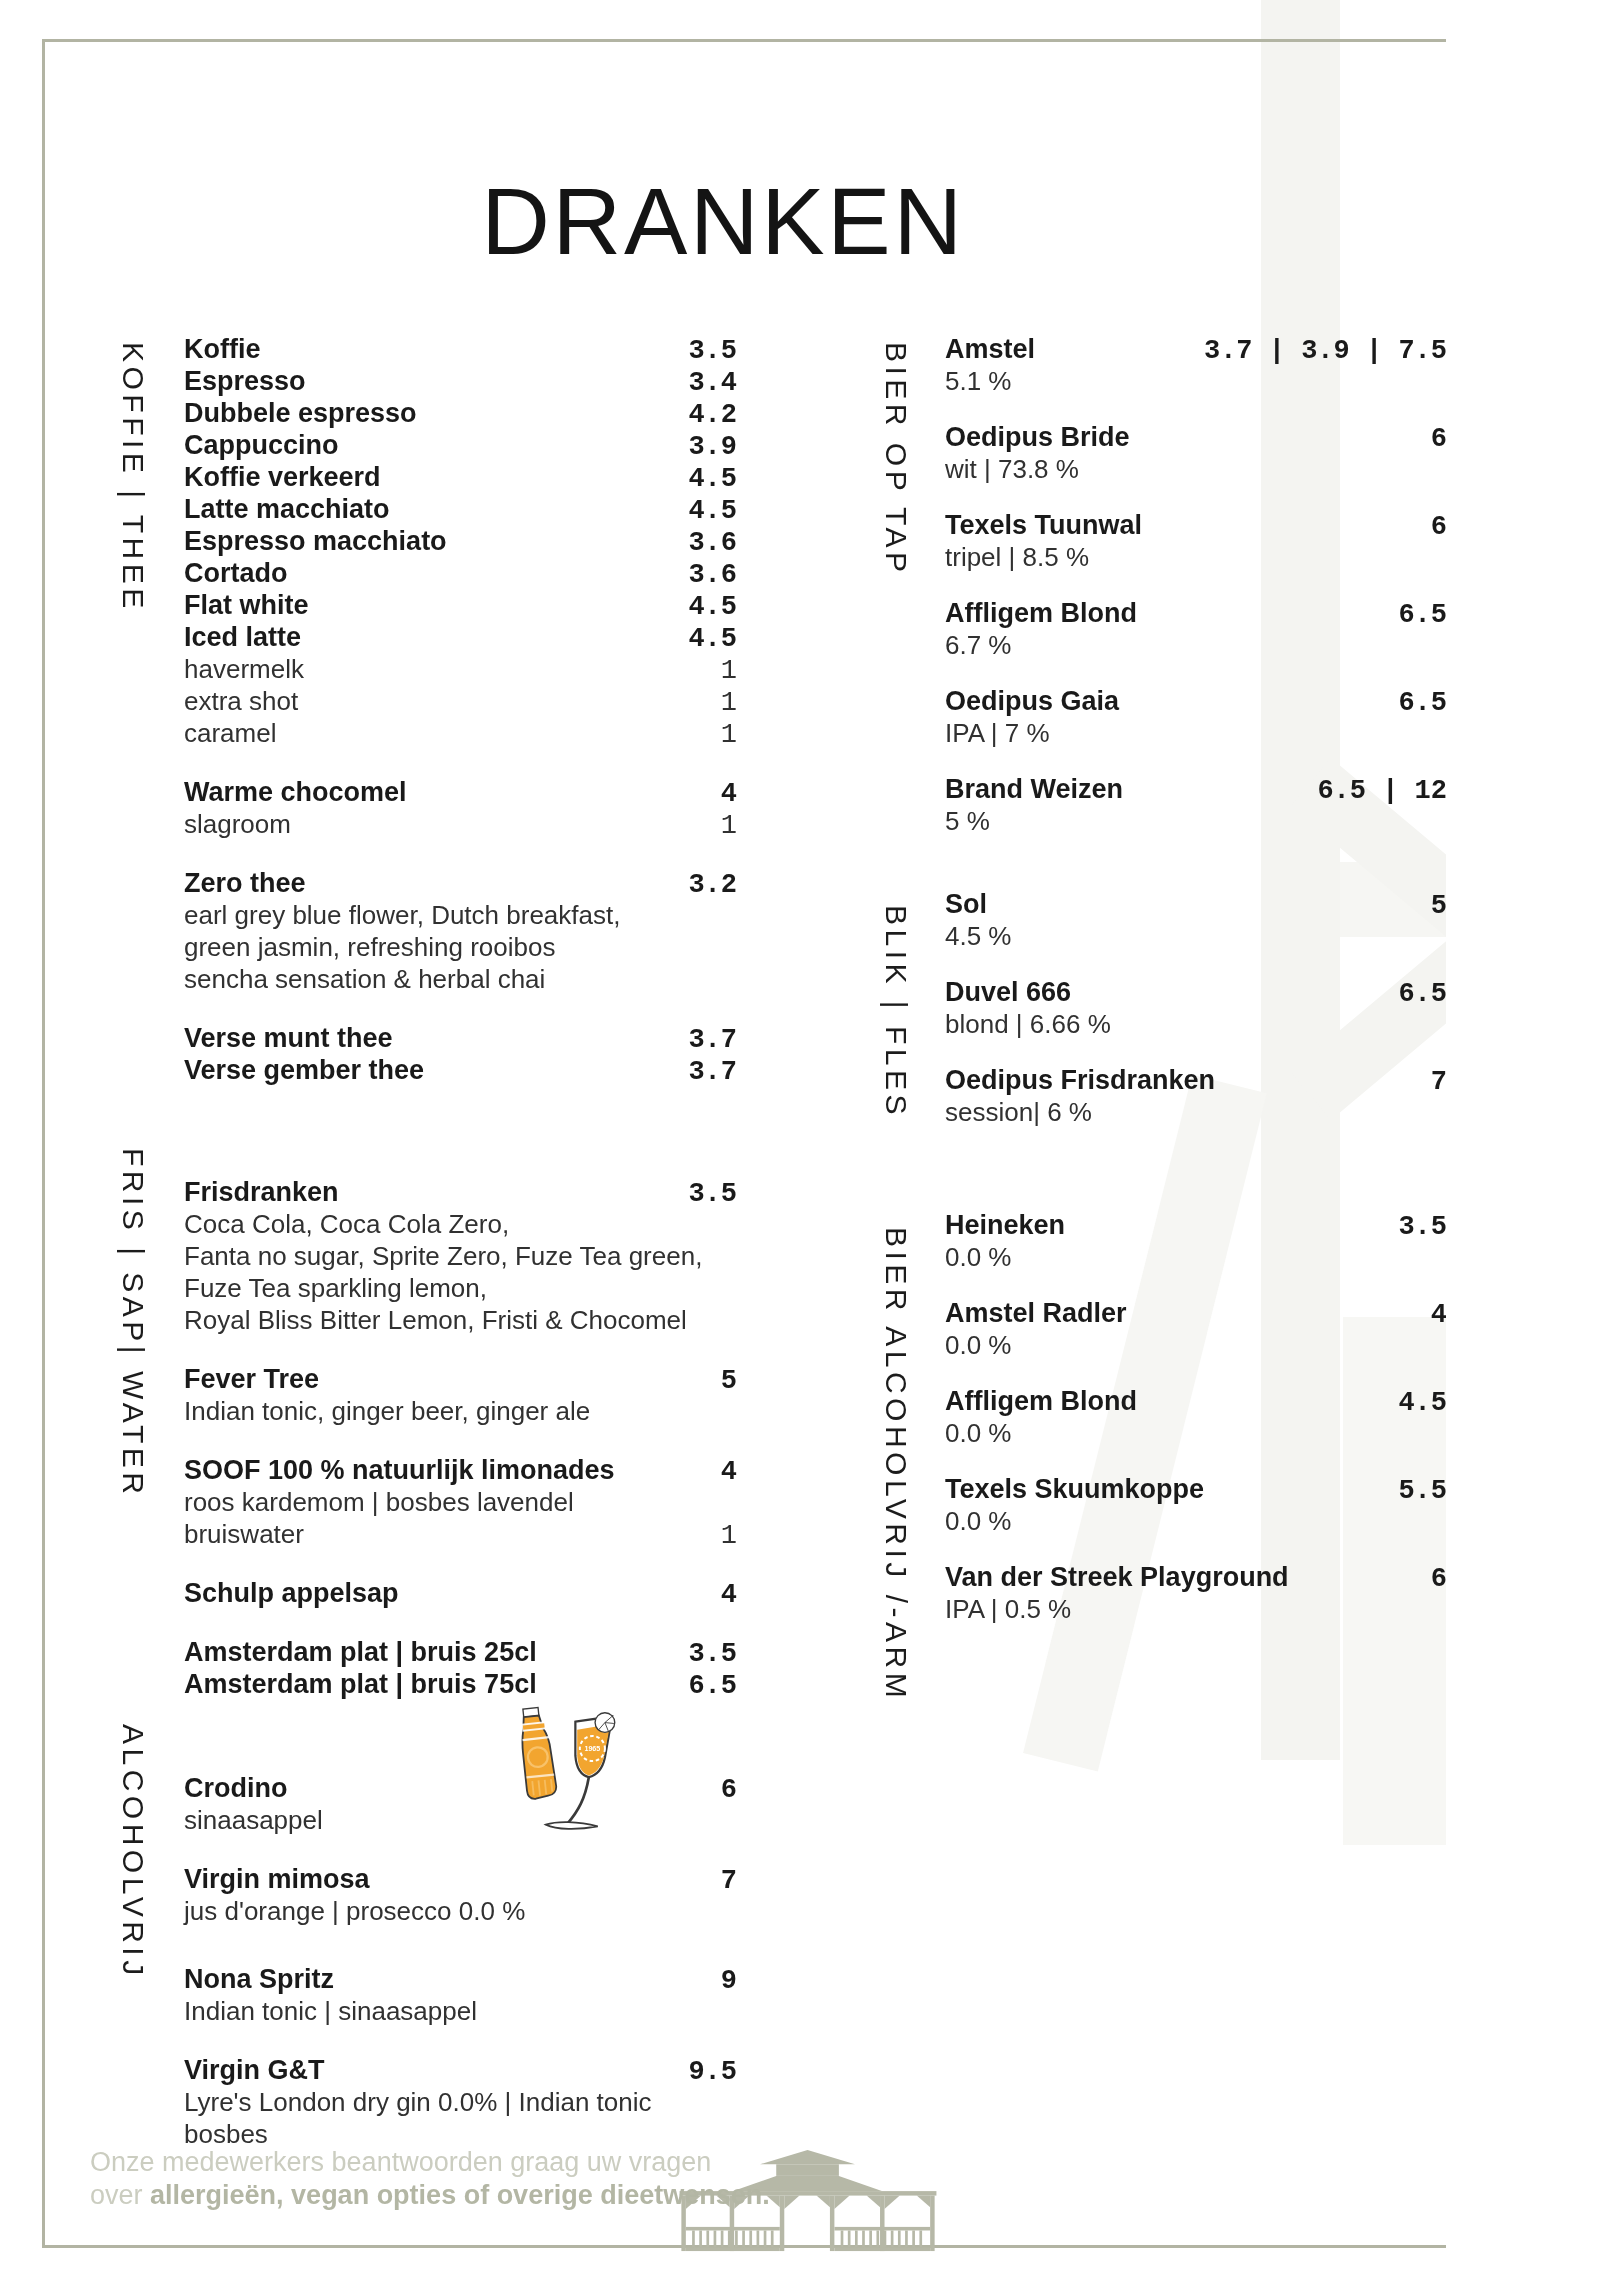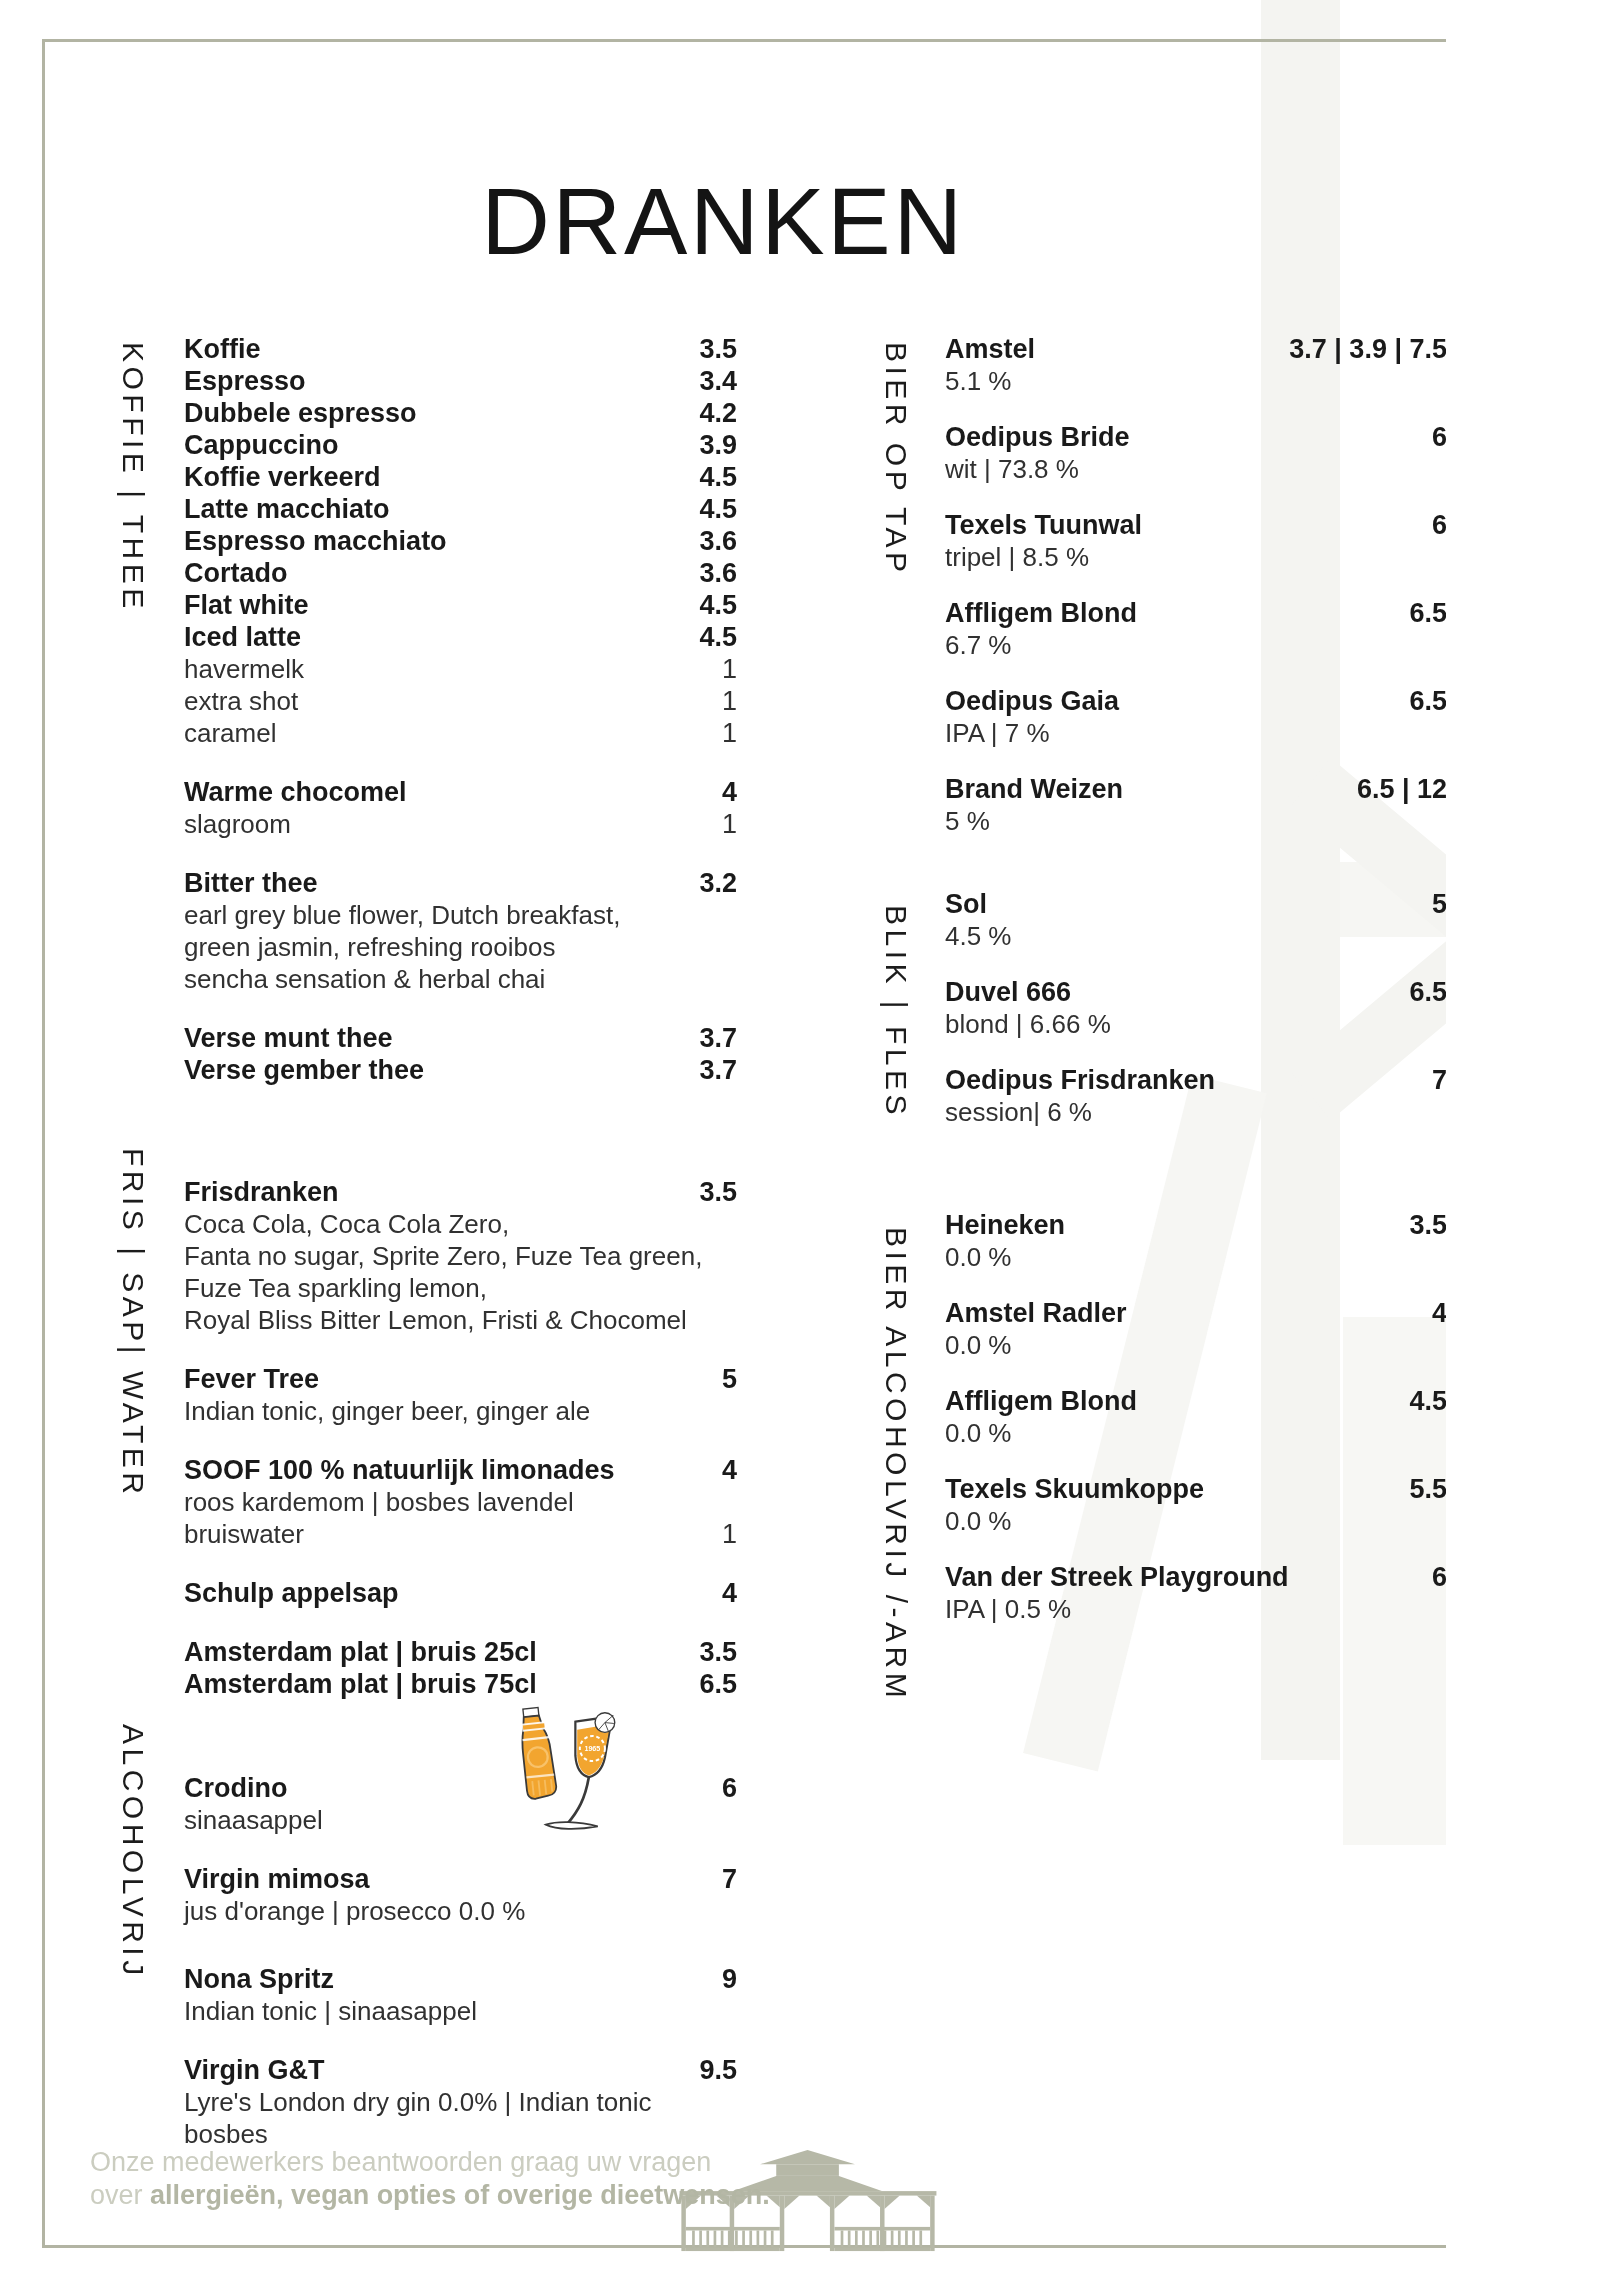--- a/index.html
+++ b/index.html
@@ -26,21 +26,21 @@
 
   .vlabel{position:absolute;z-index:3;writing-mode:vertical-rl;text-orientation:mixed;
           font-size:30px;letter-spacing:4.5px;font-weight:400;color:#1c1c1c;white-space:nowrap;}
 
   .col{position:absolute;z-index:3;top:333px;}
   .block{margin-top:0;}
   .row{display:flex;justify-content:space-between;align-items:baseline;
        height:32px;line-height:32px;white-space:nowrap;}
   .row .name{font-size:27px;font-weight:700;}
   .row.sub .name{font-size:26px;font-weight:400;color:#313131;}
-  .row .price{font-size:27px;font-weight:700;flex-shrink:0;padding-left:10.7px;}
+  .row .price{font-size:27px;font-weight:700;flex-shrink:0;padding-left:10.7px;font-family:Liberation Mono, monospace;}
   .row.sub .price{font-weight:400;color:#313131;}
 
   .illu{position:absolute;z-index:3;}
 
   .footer{position:absolute;z-index:3;left:90px;top:2146px;font-size:27px;line-height:33px;}
   .footer .l1{color:#cbcdc0;}
   .footer .l2 .pre{color:#cbcdc0;}
   .footer .l2 .b{color:#b3b6a4;font-weight:700;}
 </style>
 </head>
@@ -126,21 +126,21 @@
           <span class="name">Warme chocomel</span>
           <span class="price">4</span>
         </div>
         <div class="row sub">
           <span class="name">slagroom</span>
           <span class="price">1</span>
         </div>
       </div>
       <div class="block" style="margin-top: 27px;">
         <div class="row item">
-          <span class="name">Bitter thee</span>
+          <span class="name">Zero thee</span>
           <span class="price">3.2</span>
         </div>
         <div class="row sub">
           <span class="name">earl grey blue flower, Dutch breakfast,</span>
         </div>
         <div class="row sub">
           <span class="name">green jasmin, refreshing rooibos</span>
         </div>
         <div class="row sub">
           <span class="name">sencha sensation &amp; herbal chai</span>

